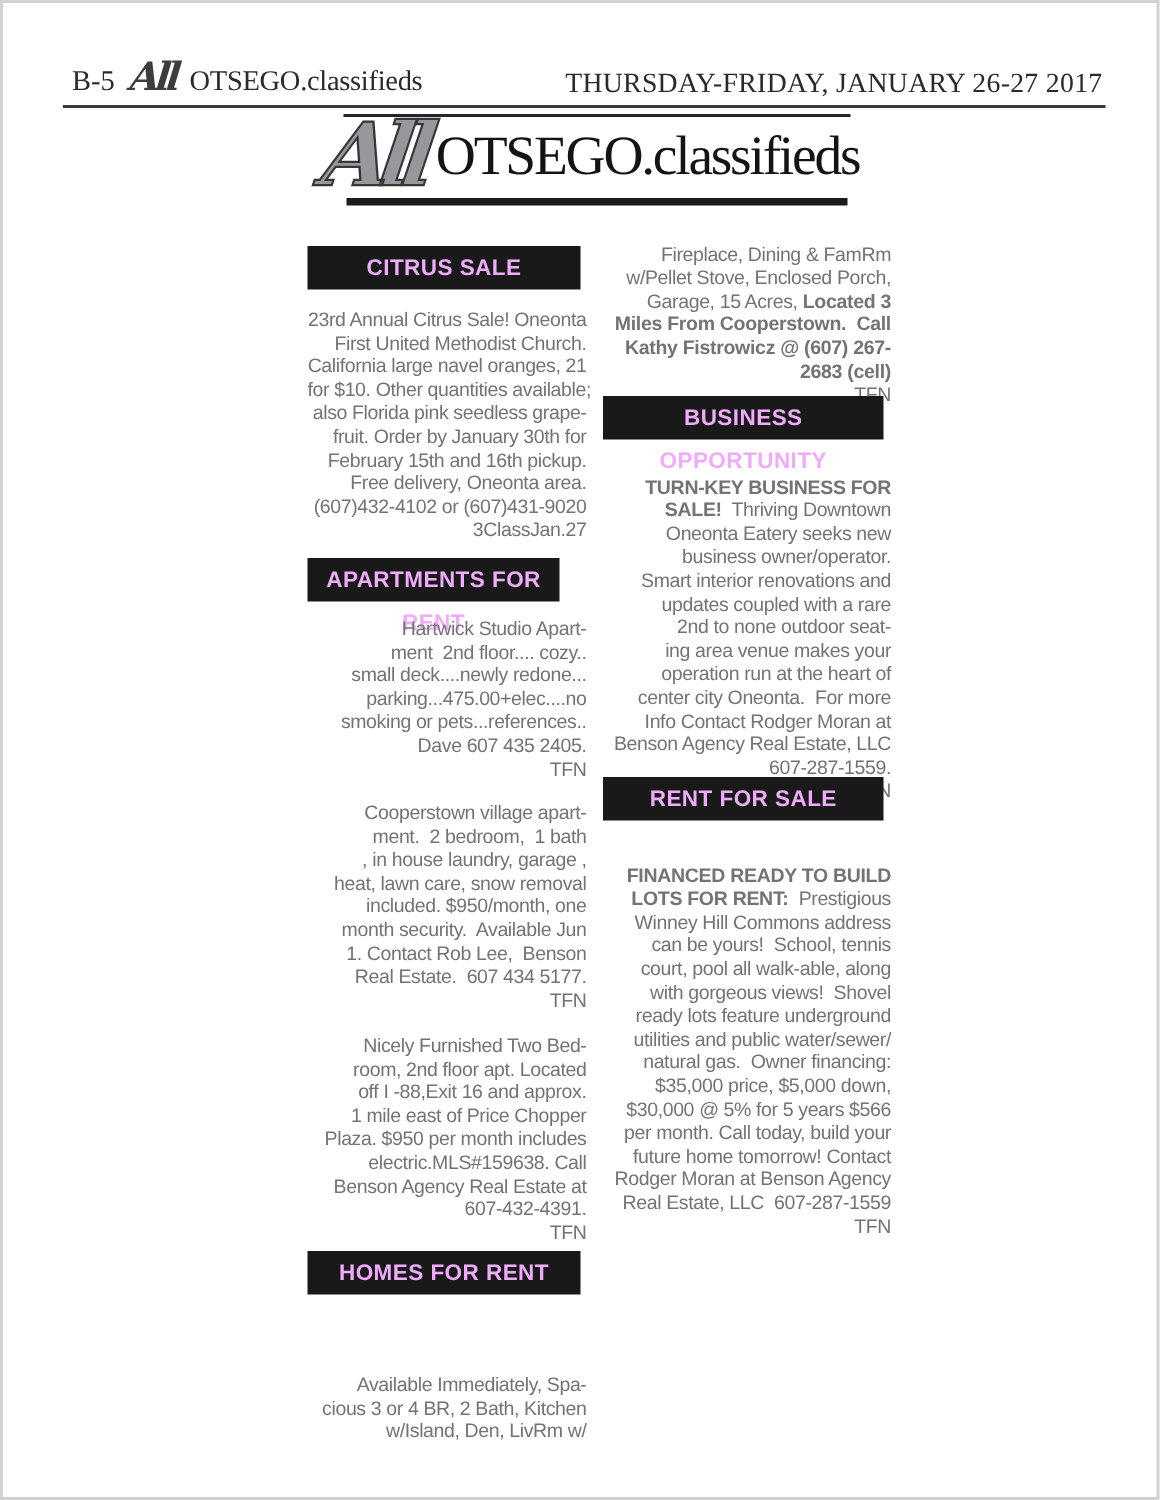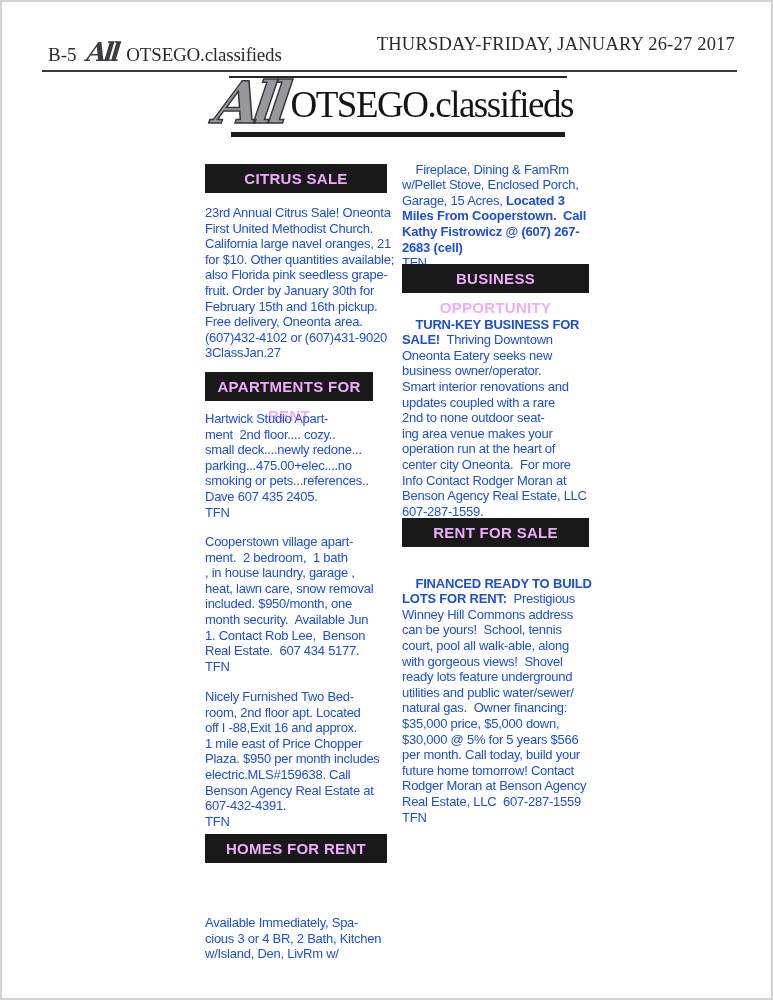--- a/index.html
+++ b/index.html
@@ -6,21 +6,21 @@
   #page {
     position:relative; width:773px; height:1000px; margin:0 auto;
     background:#ffffff; box-sizing:border-box;
     border:2px solid #d2d2d2; overflow:hidden;
     font-family:"Liberation Sans", sans-serif;
   }
   
   .runhead { position:absolute; top:41px; left:46px; right:36px; height:24px;
              color:#2a2a2a; }
   .runhead .left { position:absolute; left:0; bottom:0; white-space:nowrap; }
-  .runhead .right { position:absolute; right:0; bottom:12px; white-space:nowrap;
+  .runhead .right { position:absolute; right:0; bottom:0; white-space:nowrap;
              font:18.5px "Liberation Serif", serif; letter-spacing:0.2px;text-align:right; }
   .edition { font:19px "Liberation Serif", serif; }
   .script-sm {
     font:bold italic 26px "DejaVu Serif", serif; letter-spacing:-3px;
     color:#3c3c41; padding:0 4px 0 6px; display:inline-block; transform:skewX(-6deg);
   }
   .serif-sm { font:19px "Liberation Serif", serif; letter-spacing:-0.2px; }
   .runhead-rule { position:absolute; top:68px; left:40px; right:34px; height:2px;
              background:#3a3a3a; }
   
@@ -34,22 +34,22 @@
   }
   .serif-lg { font:37px/50px "Liberation Serif", serif; letter-spacing:-1.5px;
     color:#141414; display:inline-block; vertical-align:bottom; margin-left:2px; }
   
   .bar {
     position:absolute; background:#191919; color:#f0abfc; text-align:center;
     font:700 15px/29px "Liberation Sans", sans-serif; letter-spacing:0.3px;
     height:29px;
   }
   .ad {
-    position:absolute; color:#1d4ed8; white-space:pre;
-    font:13px/15.6px "Liberation Sans", sans-serif; letter-spacing:-0.25px;
+    position:absolute; color:#737373; white-space:pre;
+    font:13px/15.6px "Liberation Sans", sans-serif; letter-spacing:-0.25px;text-align:right;
   }
   .ad .b { font-weight:700; letter-spacing:-0.2px; }
 </style>
 </head>
 <body>
 
 <div id="page">
 
   <div class="runhead">
     <span class="left">

